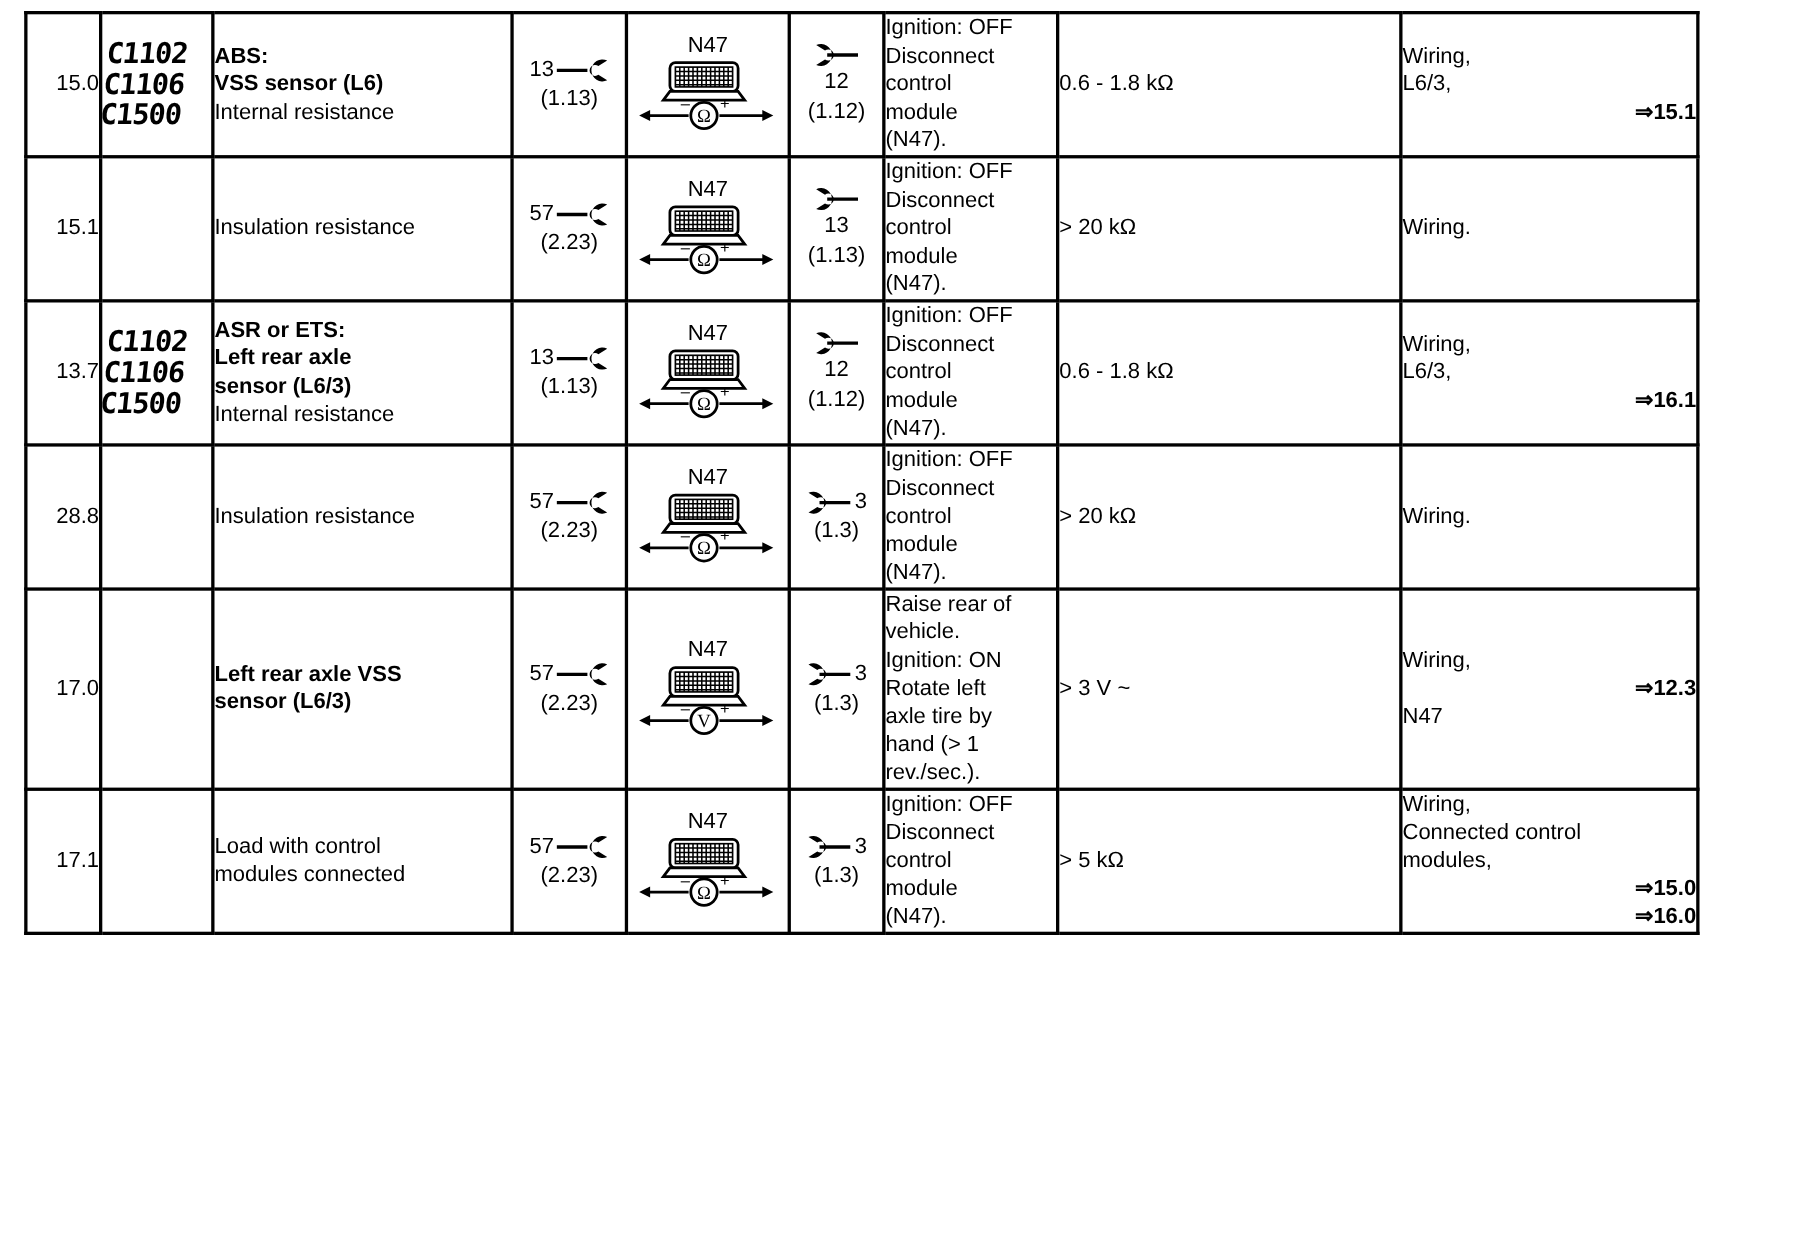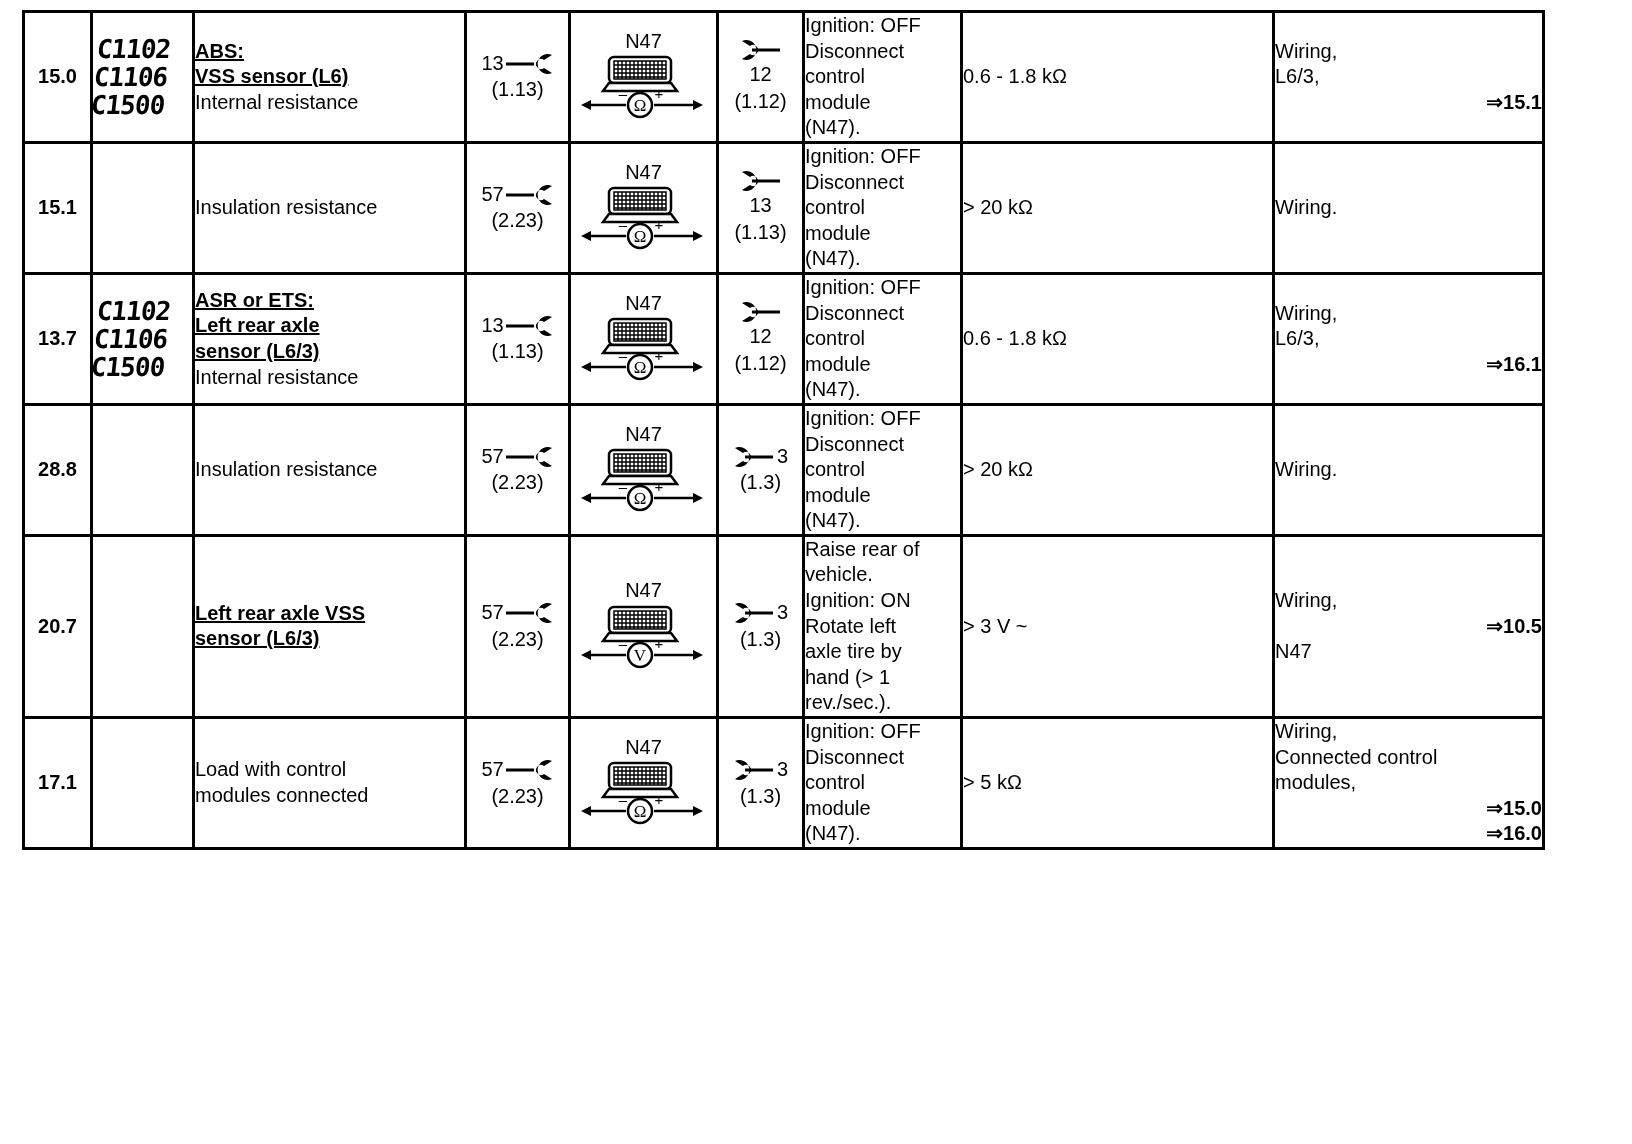--- a/index.html
+++ b/index.html
@@ -42,23 +42,23 @@
   col.c-probe1 { width: 104px; }
   col.c-meter  { width: 148px; }
   col.c-probe2 { width: 86px; }
   col.c-cond   { width: 158px; }
   col.c-spec   { width: 312px; }
   col.c-result { width: 270px; }
 
   .cell-pad { padding: 6px 8px; }
 
   .step {
-    font-weight: bold;
+    font-weight: normal;
     font-size: 21px;
-    text-align: center;
+    text-align: right;
     padding-left: 9px;
     padding-top: 8px;
     vertical-align: top;
   }
   td.step { vertical-align: top; }
 
   
   .codes {
     font-family: "DejaVu Sans Mono", monospace;
     font-weight: bold;
@@ -67,21 +67,21 @@
     line-height: 1.08;
     padding: 6px 2px 6px 6px;
     vertical-align: top;
     transform: skewX(-6deg);
     transform-origin: left top;
     white-space: pre;
   }
   td.codes-cell { vertical-align: top; }
 
   .desc { vertical-align: middle; }
-  .desc .b { font-weight: bold; display: block; text-decoration: underline; }
+  .desc .b { font-weight: bold; display: block; }
   .desc .n { display: block; }
 
   .probe {
     text-align: center;
     vertical-align: middle;
     font-size: 20px;
     line-height: 1.15;
   }
   .probe .pin-row {
     display: flex;
@@ -429,21 +429,21 @@
             </div>
             <div class="pin-sub">(1.3)</div>
           </td>
           <td class="cond"><span>Ignition: </span><b>OFF</b><br><b>Disconnect</b><br><span>control</span><br><span>module</span><br><span>(N47).</span></td>
           <td class="spec">&gt; 20 kΩ</td>
           <td class="result">
             <div class="">Wiring.</div>
           </td>
         </tr>
         <tr>
-          <td class="step">20.7</td>
+          <td class="step">17.0</td>
           <td class="codes-cell"></td>
           <td class="desc cell-pad">
             <span class="b">Left rear axle VSS</span>
             <span class="b">sensor (L6/3)</span>
           </td>
           <td class="probe">
             <div class="pin-row">
               <span>57</span>
               <span class="svg-inline">
                 <svg width="48" height="22" viewBox="0 0 48 22">
@@ -496,21 +496,21 @@
                 </svg>
               </span>
               <span>3</span>
             </div>
             <div class="pin-sub">(1.3)</div>
           </td>
           <td class="cond"><span>Raise rear of</span><br><span>vehicle.</span><br><span>Ignition: </span><b>ON</b><br><span>Rotate left</span><br><span>axle tire by</span><br><span>hand (&gt; 1</span><br><span>rev./sec.).</span></td>
           <td class="spec">&gt; 3 V ~</td>
           <td class="result">
             <div class="">Wiring,</div>
-            <div class="bold">⇒10.5</div>
+            <div class="bold">⇒12.3</div>
             <div class="">N47</div>
           </td>
         </tr>
         <tr>
           <td class="step">17.1</td>
           <td class="codes-cell"></td>
           <td class="desc cell-pad">
             <span class="n">Load with control</span>
             <span class="n">modules connected</span>
           </td>

